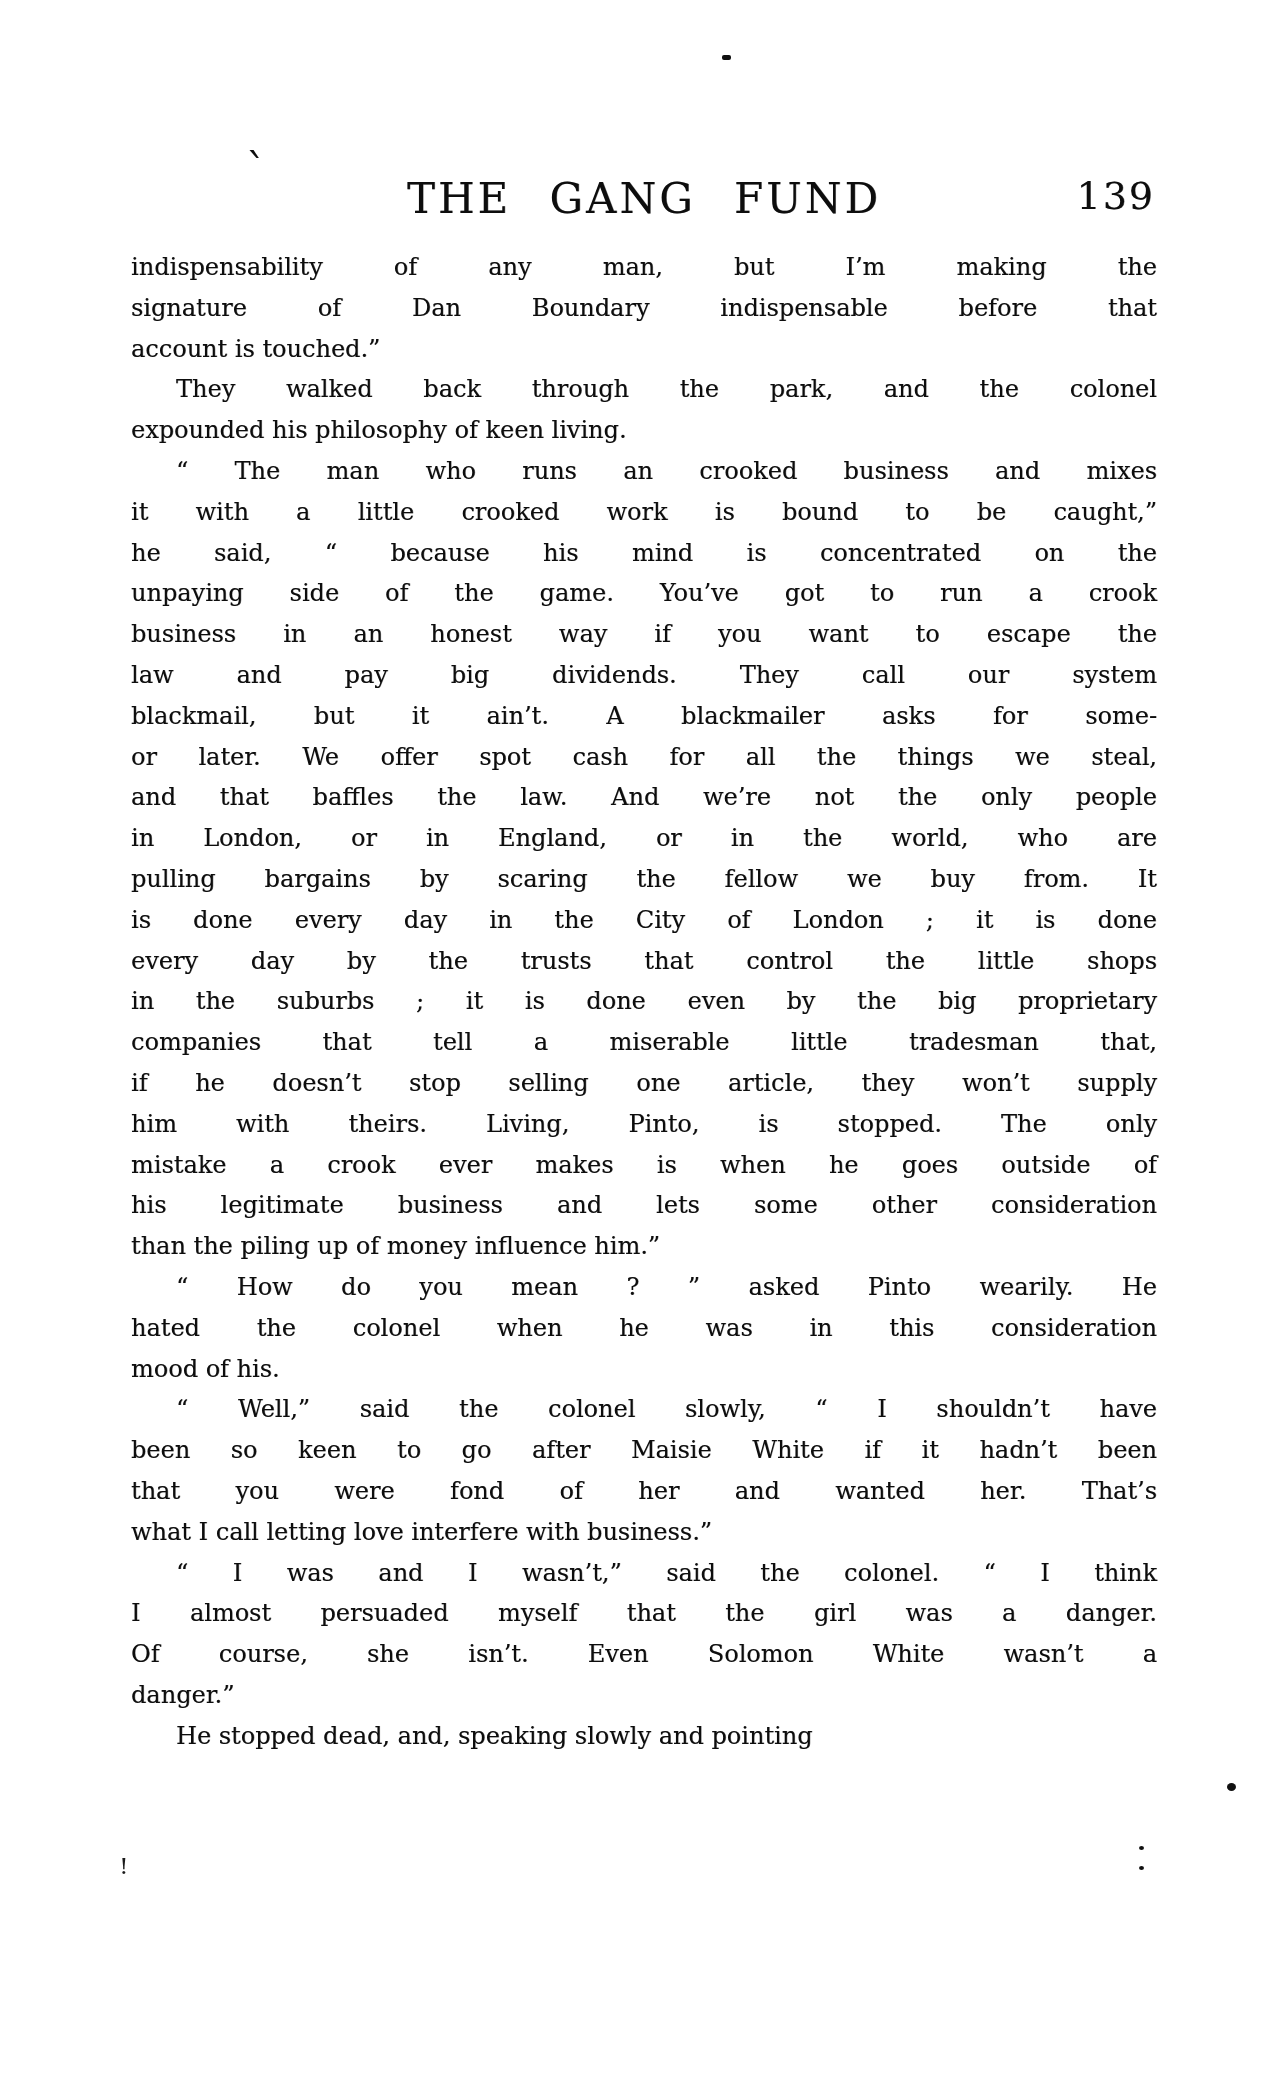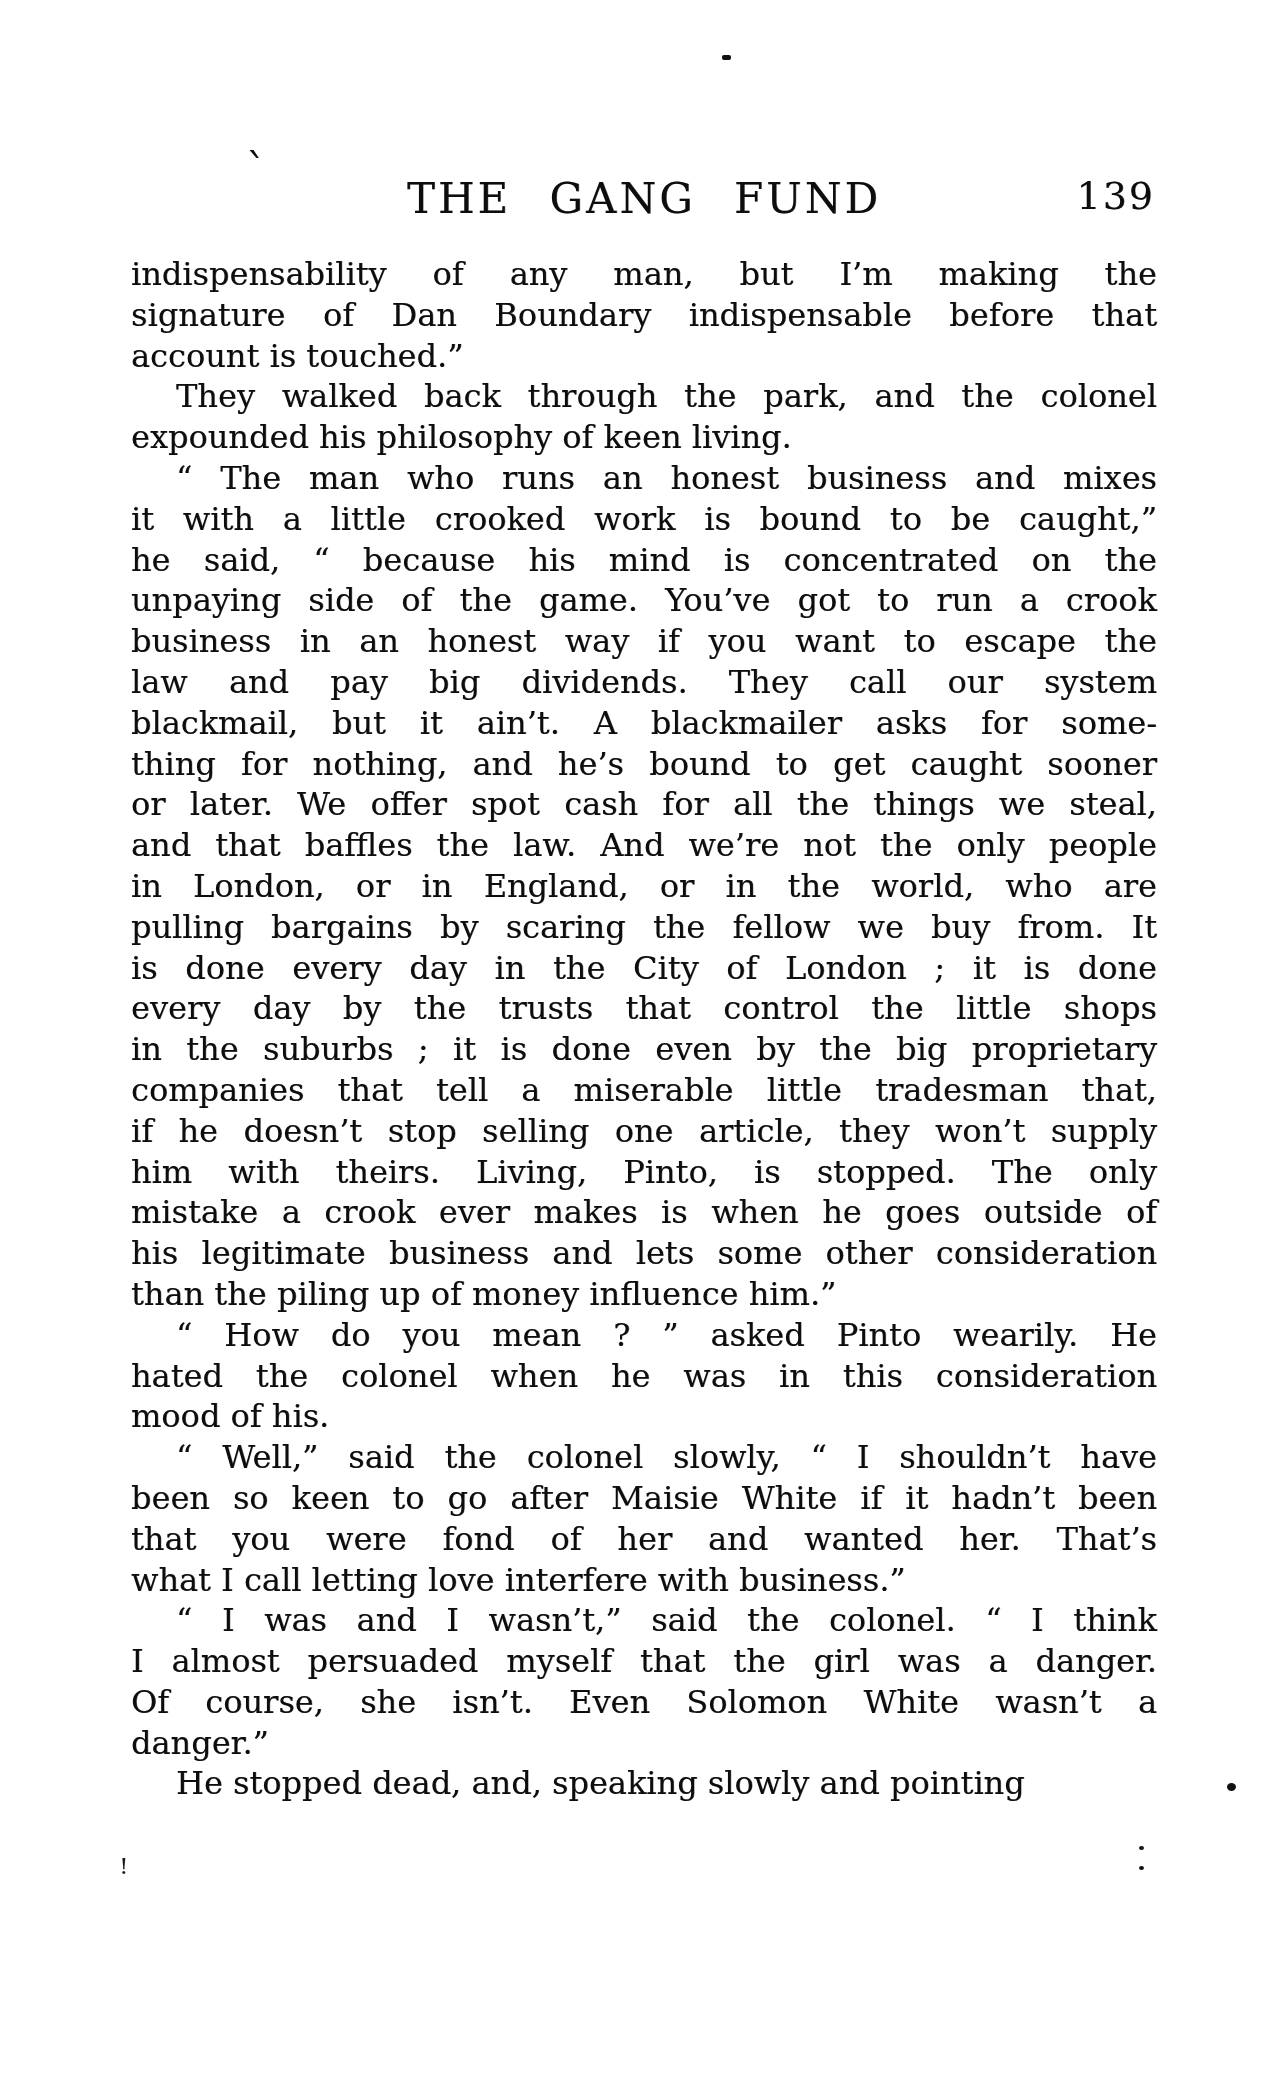--- a/index.html
+++ b/index.html
@@ -29,23 +29,22 @@
     white-space: nowrap;
   }
   .folio {
     position: absolute; right: 2px; top: 16px;
     font-size: 38px;
     letter-spacing: 2px;
   }
   .text-block {
     position: absolute;
     left: 131px; top: 247px; width: 1026px;
-    font-size: 32px;
+    font-size: 24px;
     line-height: 40.8px;
-    margin-top: 7px;
   }
   .paragraph { margin: 0; }
   .line {
     text-align: justify;
     text-align-last: justify;
   }
   .line.last { text-align-last: left; }
   .line.indent { text-indent: 45px; }
   
   .tick {
@@ -87,28 +86,27 @@
       <div class="paragraph">
         <div class="line">indispensability of any man, but I’m making the</div>
         <div class="line">signature of Dan Boundary indispensable before that</div>
         <div class="line last">account is touched.”</div>
       </div>
       <div class="paragraph">
         <div class="line indent">They walked back through the park, and the colonel</div>
         <div class="line last">expounded his philosophy of keen living.</div>
       </div>
       <div class="paragraph">
-        <div class="line indent">“ The man who runs an honest business and mixes</div>
+        <div class="line indent">“ The man who runs an crooked business and mixes</div>
         <div class="line">it with a little crooked work is bound to be caught,”</div>
         <div class="line">he said, “ because his mind is concentrated on the</div>
         <div class="line">unpaying side of the game. You’ve got to run a crook</div>
         <div class="line">business in an honest way if you want to escape the</div>
         <div class="line">law and pay big dividends. They call our system</div>
         <div class="line">blackmail, but it ain’t. A blackmailer asks for some-</div>
-        <div class="line">thing for nothing, and he’s bound to get caught sooner</div>
         <div class="line">or later. We offer spot cash for all the things we steal,</div>
         <div class="line">and that baffles the law. And we’re not the only people</div>
         <div class="line">in London, or in England, or in the world, who are</div>
         <div class="line">pulling bargains by scaring the fellow we buy from. It</div>
         <div class="line">is done every day in the City of London ; it is done</div>
         <div class="line">every day by the trusts that control the little shops</div>
         <div class="line">in the suburbs ; it is done even by the big proprietary</div>
         <div class="line">companies that tell a miserable little tradesman that,</div>
         <div class="line">if he doesn’t stop selling one article, they won’t supply</div>
         <div class="line">him with theirs. Living, Pinto, is stopped. The only</div>

